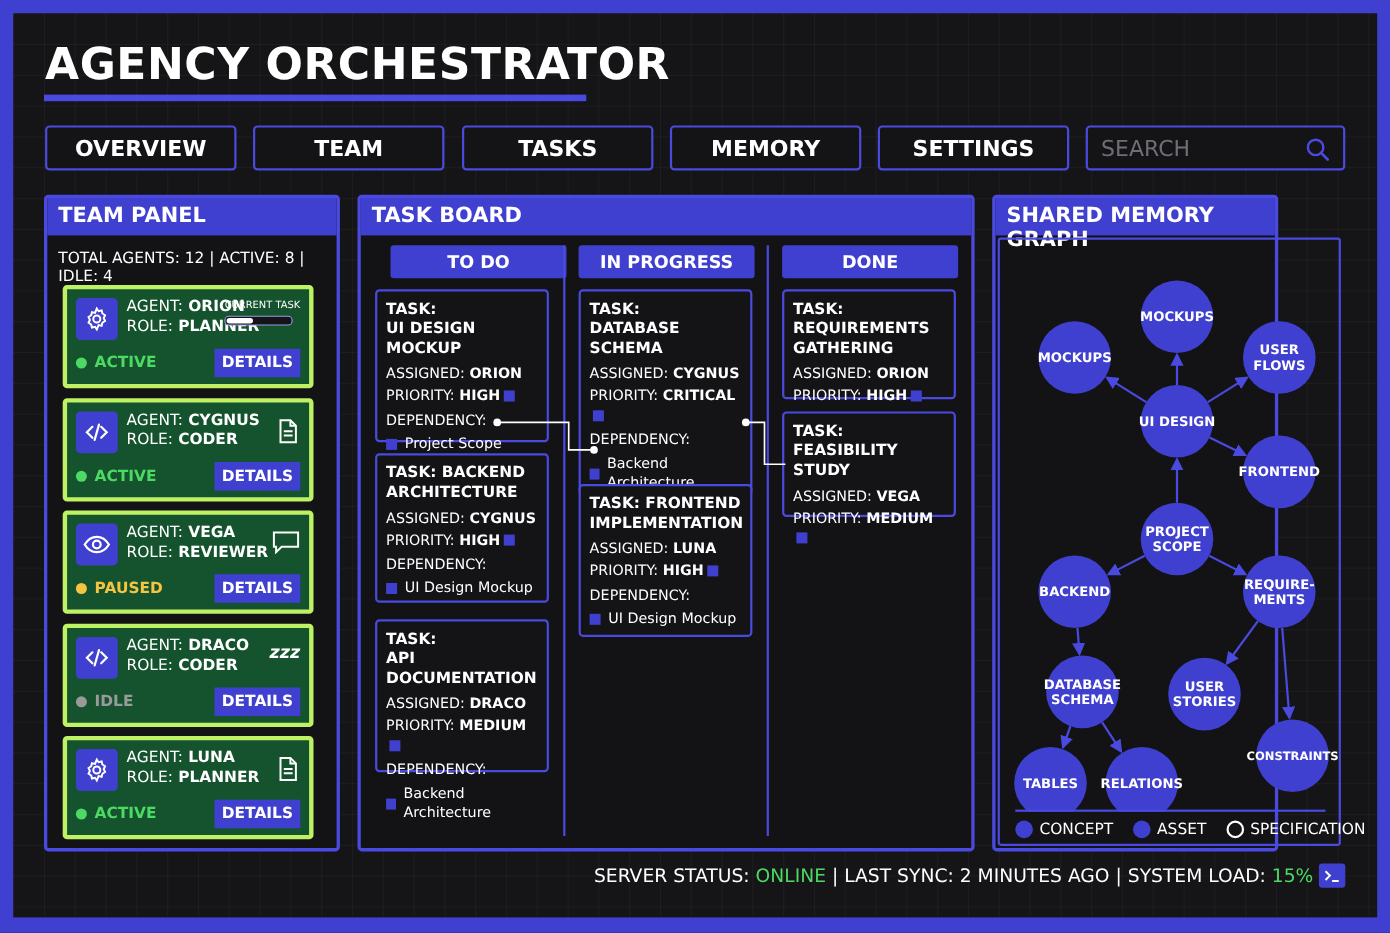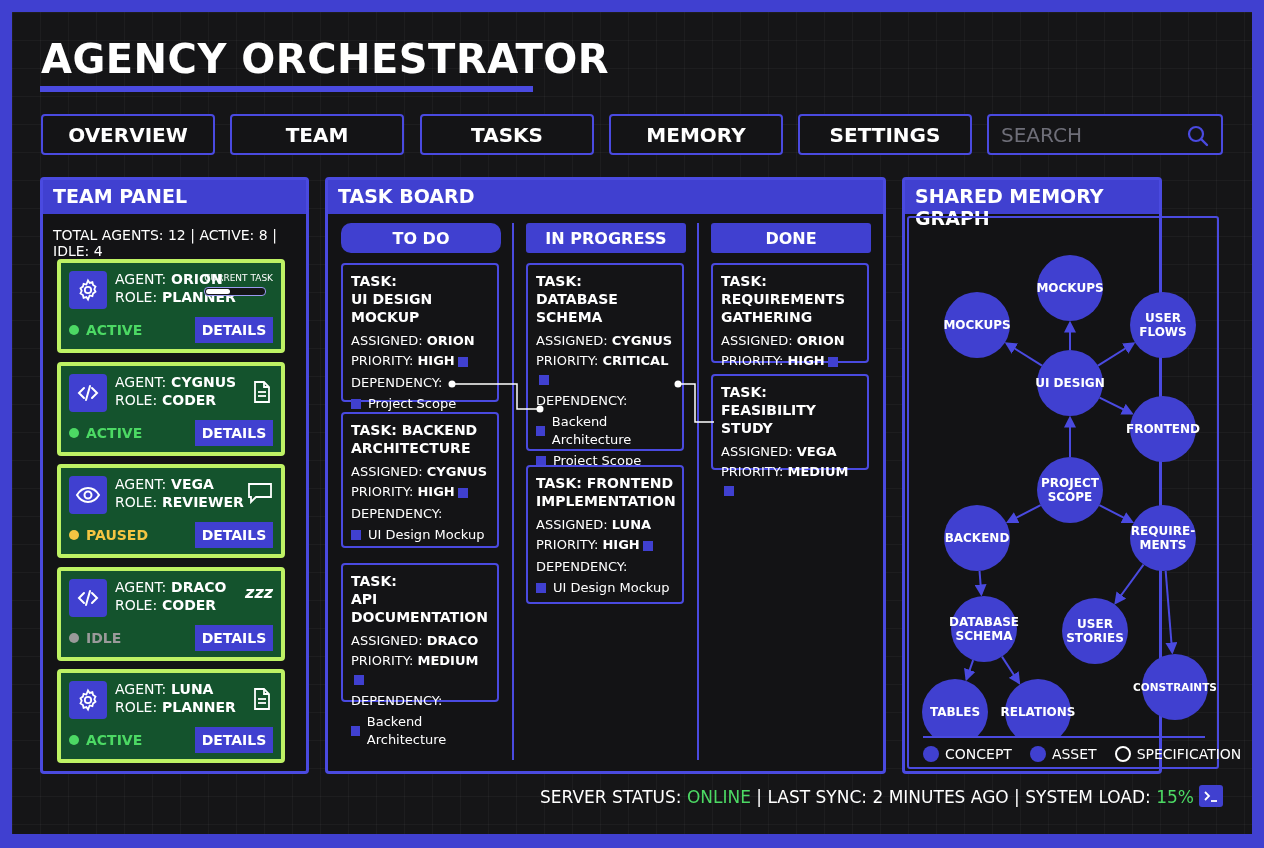--- a/index.html
+++ b/index.html
@@ -260,21 +260,21 @@
     </div>
     <div class="details-btn">DETAILS</div>
       </div>
     </div>
 </div>
 
 <div class="panel" style="left:325px; top:177px; width:561px; height:597px;">
   <div class="panel-header">TASK BOARD</div>
 </div>
 <div id="task-board-layer">
-    <div class="col-header" style="left: 341px; border-radius: 10px;">TO DO</div>
+    <div class="col-header" style="left: 355px;">TO DO</div>
     <div class="task-card" style="left: 341px; top: 263px; height: 139px;">
       <div class="task-title" style="white-space:pre-line">TASK:
 UI DESIGN MOCKUP</div>
       <div class="task-line" style="margin-top:6px"><span>ASSIGNED:</span> <span class="v">ORION</span></div>
       <div class="task-line"><span>PRIORITY:</span> <span class="v">HIGH</span><span class="sq"></span></div>
       <div class="task-line" style="margin-top:4px">DEPENDENCY:</div>
       <div class="dep-item">
         <span class="sq"></span>
         <span>Project Scope</span>
       </div>
@@ -317,21 +317,21 @@
         <span class="sq"></span>
         <span>Project Scope</span>
       </div>
       <div class="progress">
         <div class="bar">
           <div class="fill" style="width:80.56px"></div>
         </div>
         <span class="pct">76%</span>
       </div>
     </div>
-    <div class="task-card" style="left: 526px; top: 465px; height: 139px;">
+    <div class="task-card" style="left: 526px; top: 440px; height: 139px;">
       <div class="task-title" style="white-space:pre-line">TASK: FRONTEND
 IMPLEMENTATION</div>
       <div class="task-line" style="margin-top:6px"><span>ASSIGNED:</span> <span class="v">LUNA</span></div>
       <div class="task-line"><span>PRIORITY:</span> <span class="v">HIGH</span><span class="sq"></span></div>
       <div class="task-line" style="margin-top:4px">DEPENDENCY:</div>
       <div class="dep-item">
         <span class="sq"></span>
         <span>UI Design Mockup</span>
       </div>
     </div>

